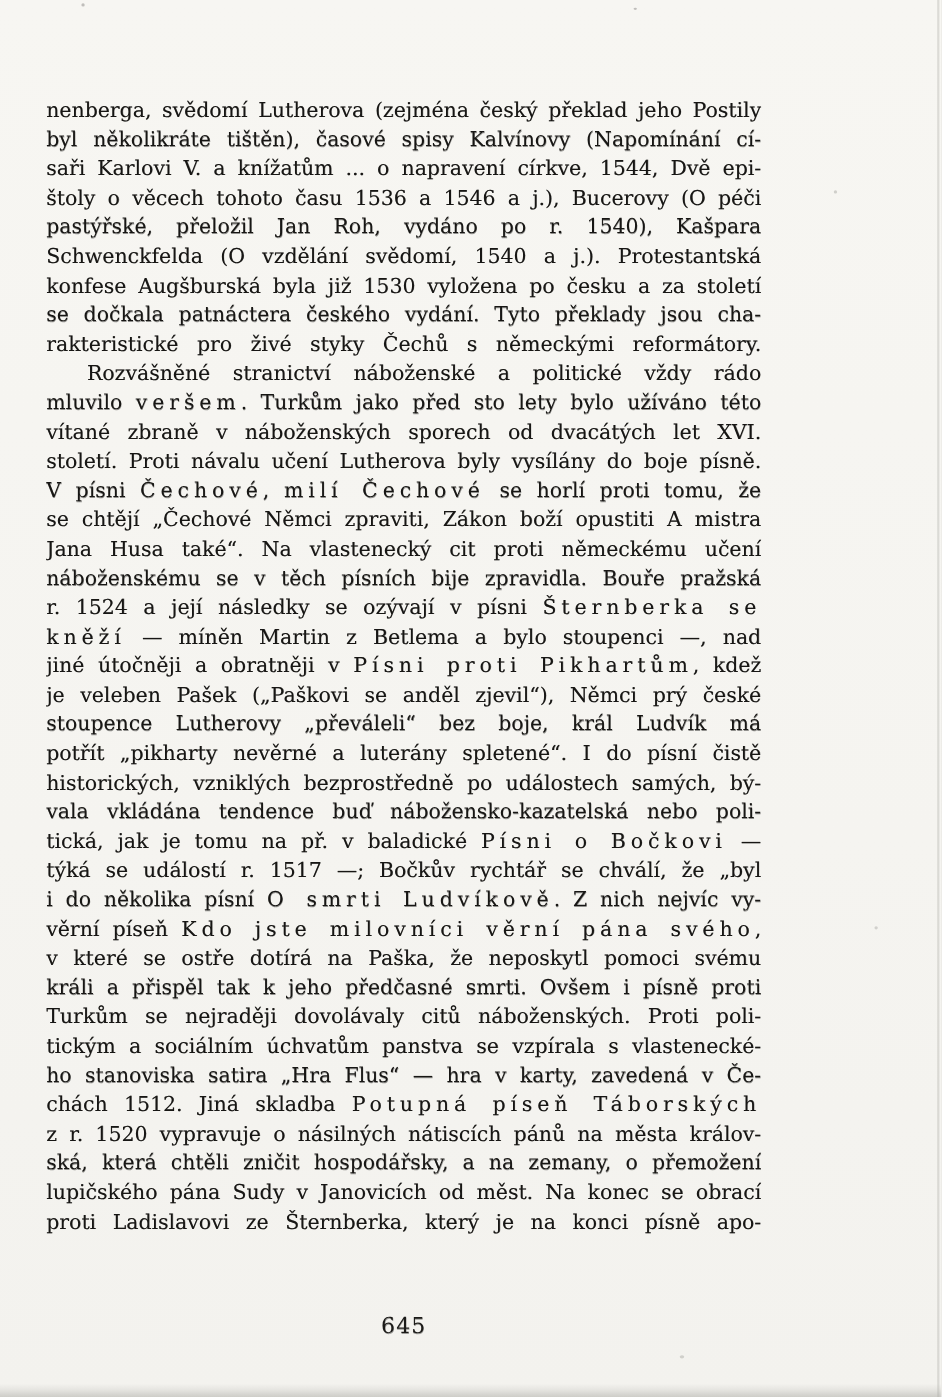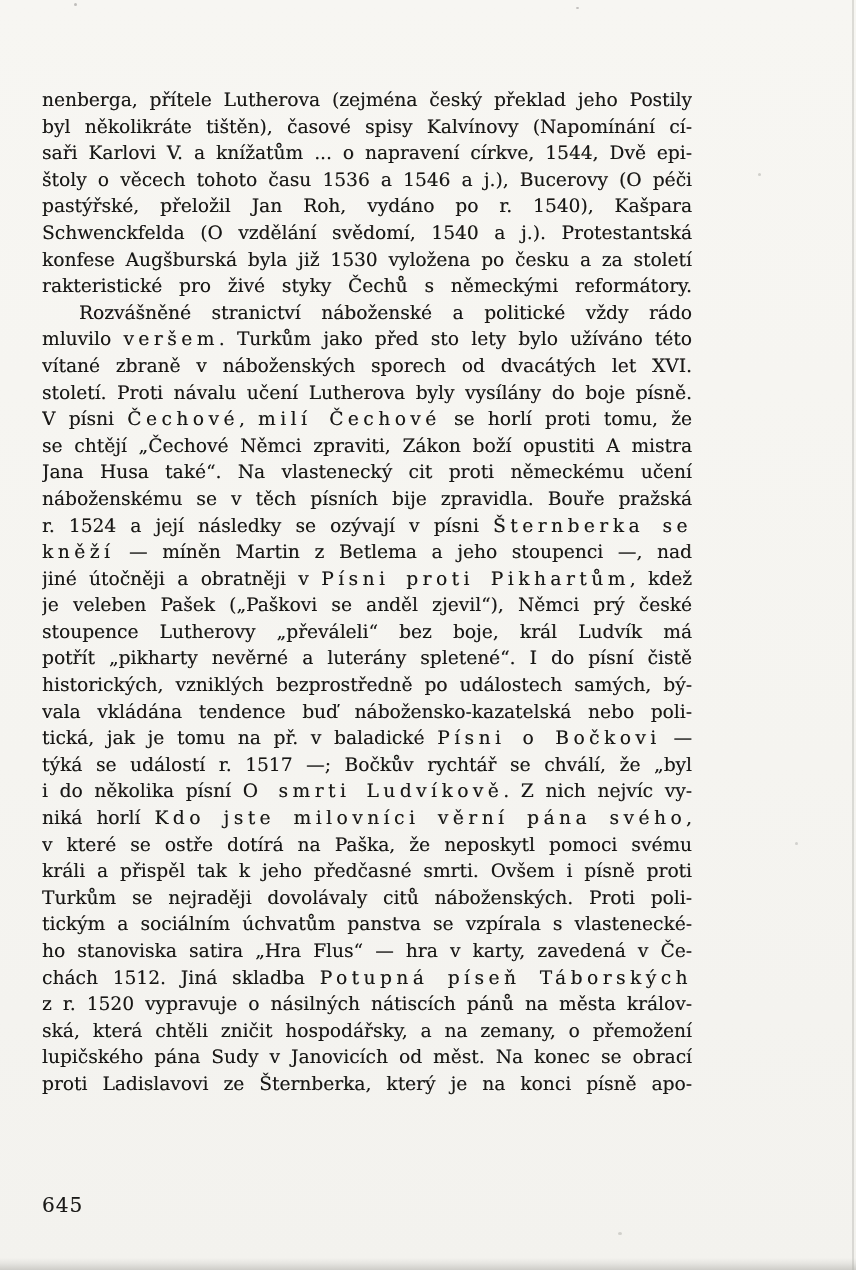--- a/index.html
+++ b/index.html
@@ -39,21 +39,21 @@
     text-indent: 37px;
   }
   .spaced {
     letter-spacing: 0.24em;
   }
   .page-number {
     position: absolute;
     left: 42px;
     top: 1192px;
     width: 650px;
-    text-align: left;
+    text-align: center;
     font-size: 20px;
     line-height: 26px;
     letter-spacing: 1px;
     color: #1b1a18;
     text-shadow: 0.3px 0.3px 0 rgba(23,22,20,0.4);
   }
   .bottom-edge-shadow {
     position: absolute;
     left: 0;
     bottom: 0;
@@ -78,48 +78,49 @@
   .speck.s2 { left: 576px; top: 7px;    width: 3px; height: 2px; }
   .speck.s3 { left: 758px; top: 173px;  width: 3px; height: 3px; background: rgba(120,118,114,0.3); }
   .speck.s4 { left: 795px; top: 842px;  width: 3px; height: 3px; background: rgba(120,118,114,0.28); }
   .speck.s5 { left: 618px; top: 1232px; width: 4px; height: 3px; background: rgba(130,128,124,0.3); }
 </style>
 </head>
 <body>
 
 <div class="page">
   <div class="text-block">
-      <div class="line"><span>nenberga, přítele Lutherova (zejména český překlad jeho Postily</span></div>
+      <div class="line"><span>nenberga, svědomí Lutherova (zejména český překlad jeho Postily</span></div>
       <div class="line"><span>byl několikráte tištěn), časové spisy Kalvínovy (Napomínání cí-</span></div>
       <div class="line"><span>saři Karlovi V. a knížatům ... o napravení církve, 1544, Dvě epi-</span></div>
       <div class="line"><span>štoly o věcech tohoto času 1536 a 1546 a j.), Bucerovy (O péči</span></div>
       <div class="line"><span>pastýřské, přeložil Jan Roh, vydáno po r. 1540), Kašpara</span></div>
       <div class="line"><span>Schwenckfelda (O vzdělání svědomí, 1540 a j.). Protestantská</span></div>
       <div class="line"><span>konfese Augšburská byla již 1530 vyložena po česku a za století</span></div>
+      <div class="line"><span>se dočkala patnáctera českého vydání. Tyto překlady jsou cha-</span></div>
       <div class="line"><span>rakteristické pro živé styky Čechů s německými reformátory.</span></div>
       <div class="line indent"><span>Rozvášněné stranictví náboženské a politické vždy rádo</span></div>
       <div class="line"><span>mluvilo </span><span class="spaced">veršem</span><span>. Turkům jako před sto lety bylo užíváno této</span></div>
       <div class="line"><span>vítané zbraně v náboženských sporech od dvacátých let XVI.</span></div>
       <div class="line"><span>století. Proti návalu učení Lutherova byly vysílány do boje písně.</span></div>
       <div class="line"><span>V písni </span><span class="spaced">Čechové</span><span>, </span><span class="spaced">milí Čechové</span><span> se horlí proti tomu, že</span></div>
       <div class="line"><span>se chtějí „Čechové Němci zpraviti, Zákon boží opustiti A mistra</span></div>
       <div class="line"><span>Jana Husa také“. Na vlastenecký cit proti německému učení</span></div>
       <div class="line"><span>náboženskému se v těch písních bije zpravidla. Bouře pražská</span></div>
       <div class="line"><span>r. 1524 a její následky se ozývají v písni </span><span class="spaced">Šternberka se</span></div>
-      <div class="line"><span class="spaced">kněží</span><span> — míněn Martin z Betlema a jeho stoupenci —, nad</span></div>
+      <div class="line"><span class="spaced">kněží</span><span> — míněn Martin z Betlema a bylo stoupenci —, nad</span></div>
       <div class="line"><span>jiné útočněji a obratněji v </span><span class="spaced">Písni proti Pikhartům</span><span>, kdež</span></div>
       <div class="line"><span>je veleben Pašek („Paškovi se anděl zjevil“), Němci prý české</span></div>
       <div class="line"><span>stoupence Lutherovy „převáleli“ bez boje, král Ludvík má</span></div>
       <div class="line"><span>potřít „pikharty nevěrné a luterány spletené“. I do písní čistě</span></div>
       <div class="line"><span>historických, vzniklých bezprostředně po událostech samých, bý-</span></div>
       <div class="line"><span>vala vkládána tendence buď nábožensko-kazatelská nebo poli-</span></div>
       <div class="line"><span>tická, jak je tomu na př. v baladické </span><span class="spaced">Písni o Bočkovi</span><span> —</span></div>
       <div class="line"><span>týká se událostí r. 1517 —; Bočkův rychtář se chválí, že „byl</span></div>
       <div class="line"><span>i do několika písní </span><span class="spaced">O smrti Ludvíkově</span><span>. Z nich nejvíc vy-</span></div>
-      <div class="line"><span>niká horlí </span><span class="spaced">Kdo jste milovníci věrní pána svého</span><span>,</span></div>
+      <div class="line"><span>věrní píseň </span><span class="spaced">Kdo jste milovníci věrní pána svého</span><span>,</span></div>
       <div class="line"><span>v které se ostře dotírá na Paška, že neposkytl pomoci svému</span></div>
       <div class="line"><span>králi a přispěl tak k jeho předčasné smrti. Ovšem i písně proti</span></div>
       <div class="line"><span>Turkům se nejraději dovolávaly citů náboženských. Proti poli-</span></div>
       <div class="line"><span>tickým a sociálním úchvatům panstva se vzpírala s vlastenecké-</span></div>
       <div class="line"><span>ho stanoviska satira „Hra Flus“ — hra v karty, zavedená v Če-</span></div>
       <div class="line"><span>chách 1512. Jiná skladba </span><span class="spaced">Potupná píseň Táborských</span></div>
       <div class="line"><span>z r. 1520 vypravuje o násilných nátiscích pánů na města králov-</span></div>
       <div class="line"><span>ská, která chtěli zničit hospodářsky, a na zemany, o přemožení</span></div>
       <div class="line"><span>lupičského pána Sudy v Janovicích od měst. Na konec se obrací</span></div>
       <div class="line"><span>proti Ladislavovi ze Šternberka, který je na konci písně apo-</span></div>

